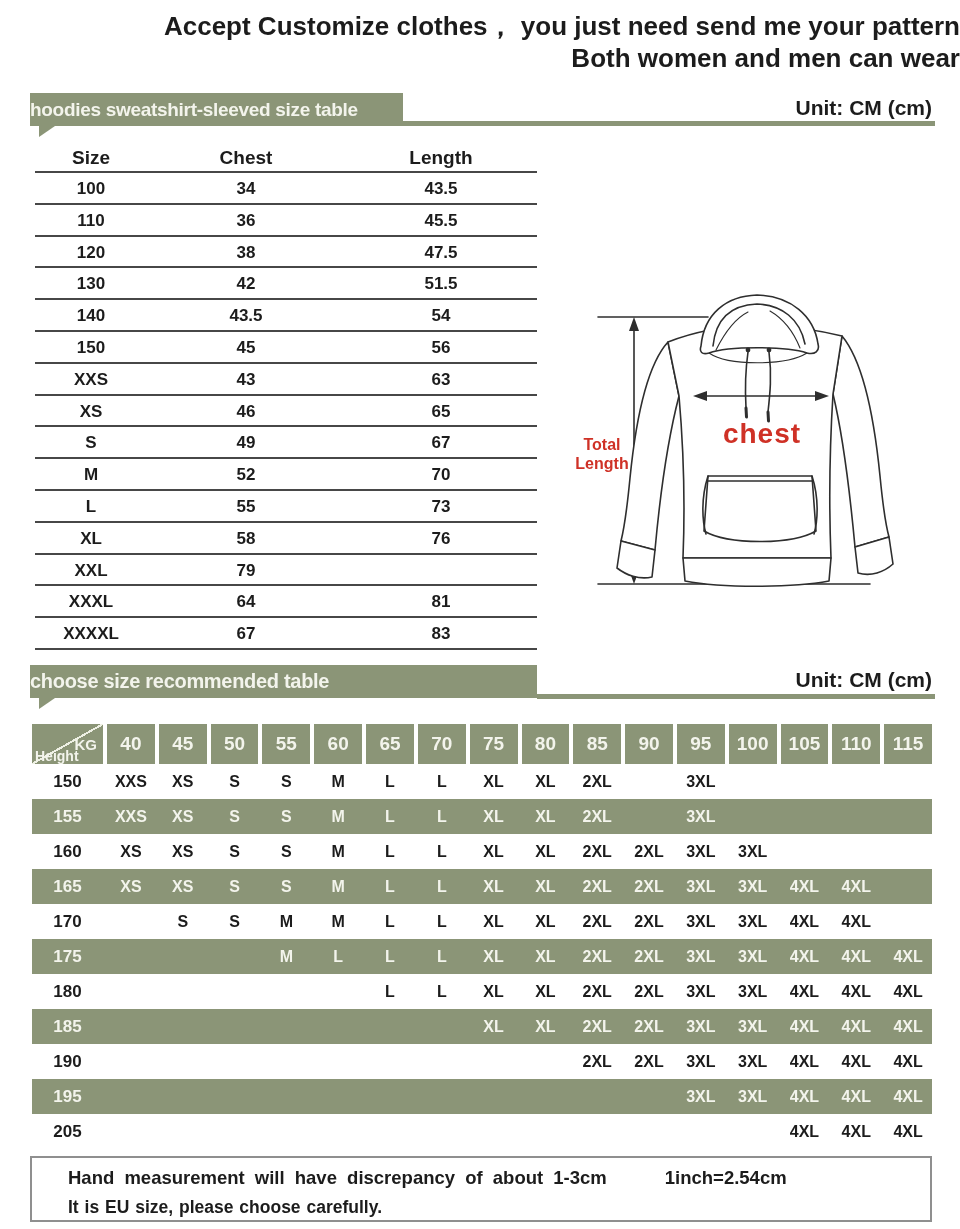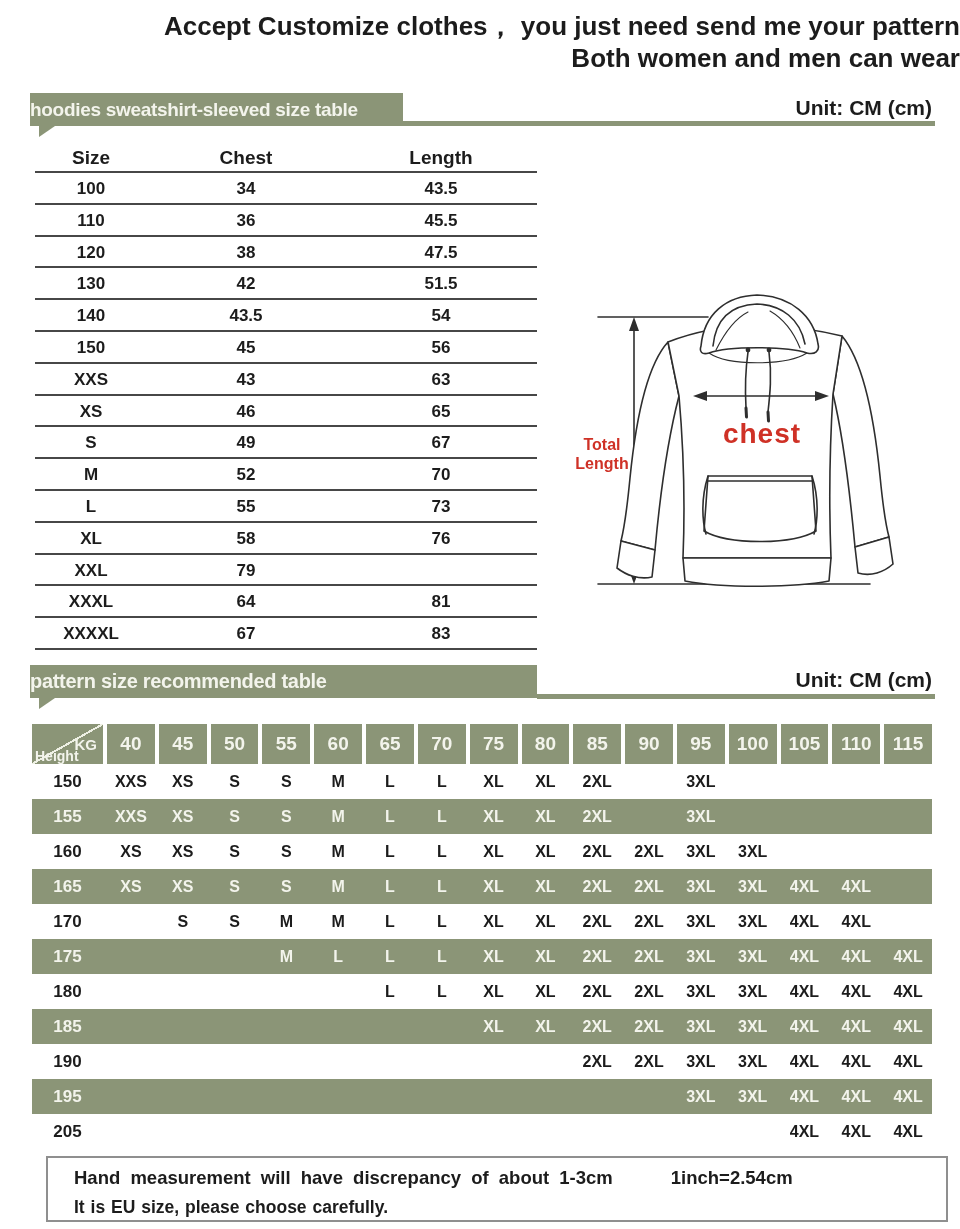--- a/index.html
+++ b/index.html
@@ -61,21 +61,21 @@
   .m-row {
     display:grid; grid-template-columns:71px repeat(16,1fr); gap:4px;
     height:35px; line-height:35px; text-align:center; font-size:16px;
     background:#ffffff; color:#1c1c1c;
   }
   .m-row.stripe { background:var(--green); color:#f3f4ec; }
   .m-row .h { font-size:17px; }
   
   .footer {
     position:absolute; left:30px; top:1156px; width:902px; height:66px;
-    border:2px solid #8f8f8f; background:#ffffff; padding:9px 26px;margin-left:16px;
+    border:2px solid #8f8f8f; background:#ffffff; padding:9px 36px;
   }
   .f1 { font-size:18.5px; word-spacing:5px; white-space:nowrap; }
   .f1 .f1r { margin-left:58px; word-spacing:0; }
   .f2 { font-size:17.5px; margin-top:8px; word-spacing:1px; }
 </style>
 </head>
 <body>
 
 <div class="page" style="--green: #8b9577;">
 
@@ -212,21 +212,21 @@
       <polygon points="273,118 259,113 259,123" fill="#2e2e2e" stroke="none"></polygon>
     </g>
     <g fill="#cf3126" stroke="none" text-anchor="middle" font-family="Liberation Sans, sans-serif" font-weight="bold">
       <text x="46" y="172" font-size="16">Total</text>
       <text x="46" y="191" font-size="16">Length</text>
       <text x="206" y="165" font-size="28" letter-spacing="1">chest</text>
     </g>
   </svg>
 
   <div class="banner banner2">
-    <span>pattern size recommended table</span>
+    <span>choose size recommended table</span>
   </div>
   <div class="rule rule2"></div>
   <div class="unit unit2">Unit: CM (cm)</div>
 
   <div class="matrix">
     <div class="m-head">
       <div class="m-corner">
         <span class="kg">KG</span>
         <span class="hg">Height</span>
       </div>

